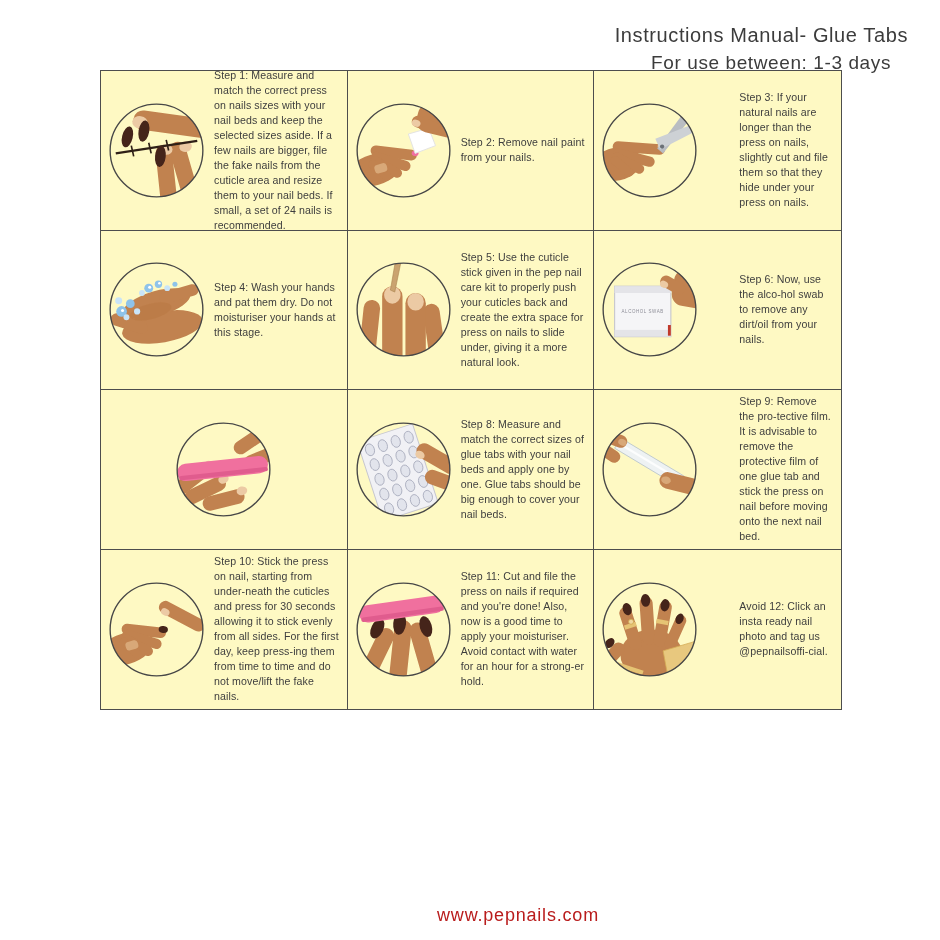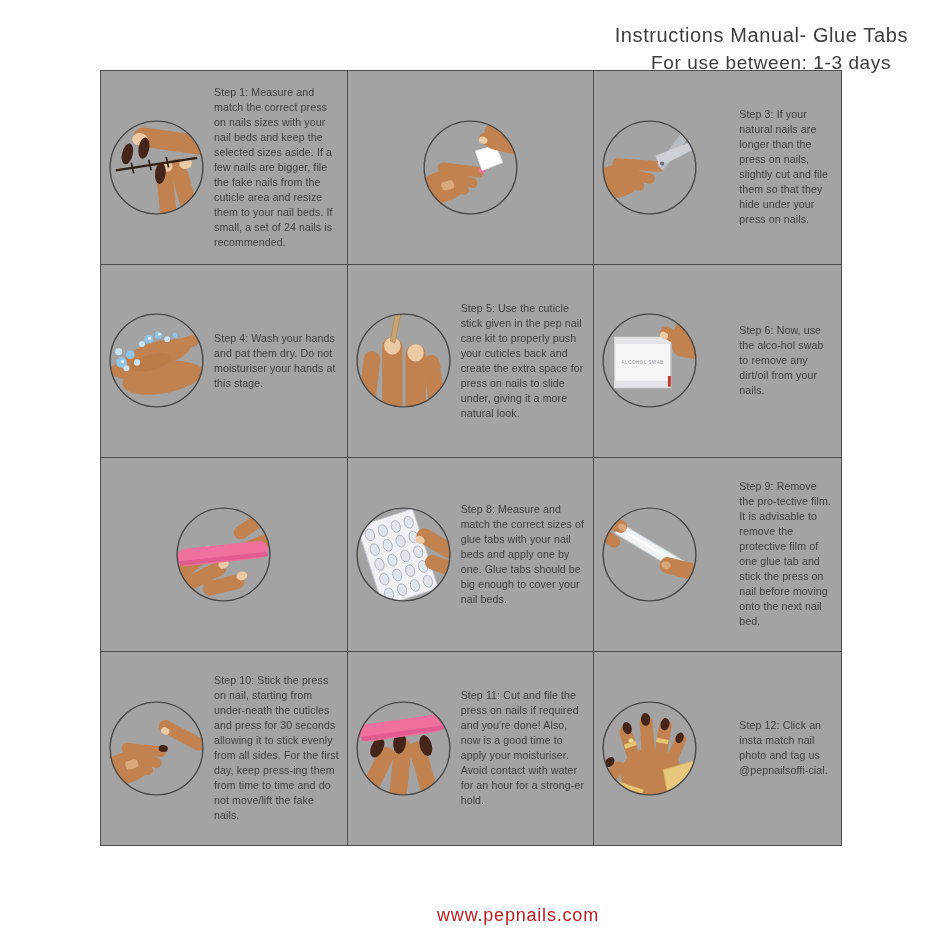--- a/index.html
+++ b/index.html
@@ -4,24 +4,24 @@
 <style>
   html,body{margin:0;padding:0;}
   body{
     width:940px;height:940px;background:#ffffff;position:relative;
     font-family:"Liberation Sans", sans-serif;color:#3e3e3e;overflow:hidden;
   }
   .header{position:absolute;top:8px;left:0;width:908px;text-align:right;margin-top:14px;}
   .title{font-size:20px;font-weight:300;letter-spacing:.6px;color:#3c3c3c;margin:0;padding:2px 0;}
   .subtitle{font-size:19px;font-weight:300;letter-spacing:.6px;color:#3c3c3c;margin:0;padding:3px 17px;}
   .grid{
-    position:absolute;left:100px;top:70px;width:742px;height:776px;
+    position:absolute;left:100px;top:70px;width:742px;height:640px;
     border:1px solid #4d4d4d;display:grid;
     grid-template-columns:1fr 1fr 1fr;grid-template-rows:1fr 1fr 1fr 1fr;
-    background:#a3a3a3;box-sizing:border-box;
+    background:#fef9c3;box-sizing:border-box;
   }
   .cell{
     border-right:1px solid #4d4d4d;border-bottom:1px solid #4d4d4d;
     display:flex;align-items:center;justify-content:center;
     gap:9px;padding:6px 7px;box-sizing:border-box;overflow:hidden;
   }
   .cell:nth-child(3n){border-right:none;gap:41px;}
   .cell:nth-child(n+10){border-bottom:none;}
   .illus{flex:none;width:97px;height:97px;}
   .steptext{
@@ -97,20 +97,21 @@
         <rect x="12" y="66" width="28" height="9" rx="4.5" class="sk" transform="rotate(40 26 70)"></rect>
         <rect x="20" y="64" width="13" height="9" rx="3.5" class="sk2" transform="rotate(-16 26 68)"></rect>
         <ellipse cx="62" cy="53" rx="3.6" ry="2.7" fill="#f06fa0" transform="rotate(7 62 53)"></ellipse>
         <polygon points="55,33 76,27 83,45 62,53" class="wh" stroke="#e2e2e2" stroke-width="1"></polygon>
         <rect x="64" y="4" width="46" height="30" rx="12" class="sk" transform="rotate(14 86 18)"></rect>
         <rect x="58" y="17" width="30" height="12" rx="6" class="sk" transform="rotate(20 72 23)"></rect>
         <ellipse cx="63" cy="22" rx="4.6" ry="3.6" class="nl" transform="rotate(20 63 22)"></ellipse>
       </g>
       <circle cx="50" cy="50" r="47.8" class="ring-circle"></circle>
     </svg>
+    <div class="steptext">Step 2: Remove nail paint from your nails.</div>
   </div>
 
   <div class="cell">
     <svg class="illus" viewBox="0 0 100 100">
       <defs>
           <clipPath id="c3">
             <circle cx="50" cy="50" r="48"></circle>
           </clipPath>
         </defs>
       <g clip-path="url(#c3)">
@@ -353,18 +354,18 @@
         <rect x="4" y="60" width="13" height="36" rx="6.5" class="sk" transform="rotate(42 10 78)"></rect>
         <ellipse cx="9" cy="64" rx="4.2" ry="5.8" class="dk" transform="rotate(42 9 64)"></ellipse>
         <rect x="24" y="44" width="12.5" height="4.5" class="gd" transform="rotate(-18 30 46)"></rect>
         <circle cx="31" cy="42" r="2.6" fill="#f0d9a0" stroke="#cfa84e" stroke-width=".8"></circle>
         <rect x="57" y="40" width="12.5" height="4.5" class="gd" transform="rotate(10 63 42)"></rect>
         <polygon points="64,72 98,62 104,98 70,104" fill="#e8c87e" stroke="#d4ac55" stroke-width=".8"></polygon>
         <rect x="16" y="88" width="28" height="4.5" class="gd" transform="rotate(18 30 90)"></rect>
       </g>
       <circle cx="50" cy="50" r="47.8" class="ring-circle"></circle>
     </svg>
-    <div class="steptext">Step 12: Click an insta match nail photo and tag us @pepnailsoffi-cial.</div>
+    <div class="steptext">Avoid 12: Click an insta ready nail photo and tag us @pepnailsoffi-cial.</div>
   </div>
 
 </div>
 
 <div class="footer">www.pepnails.com</div>
 
 </body></html>

